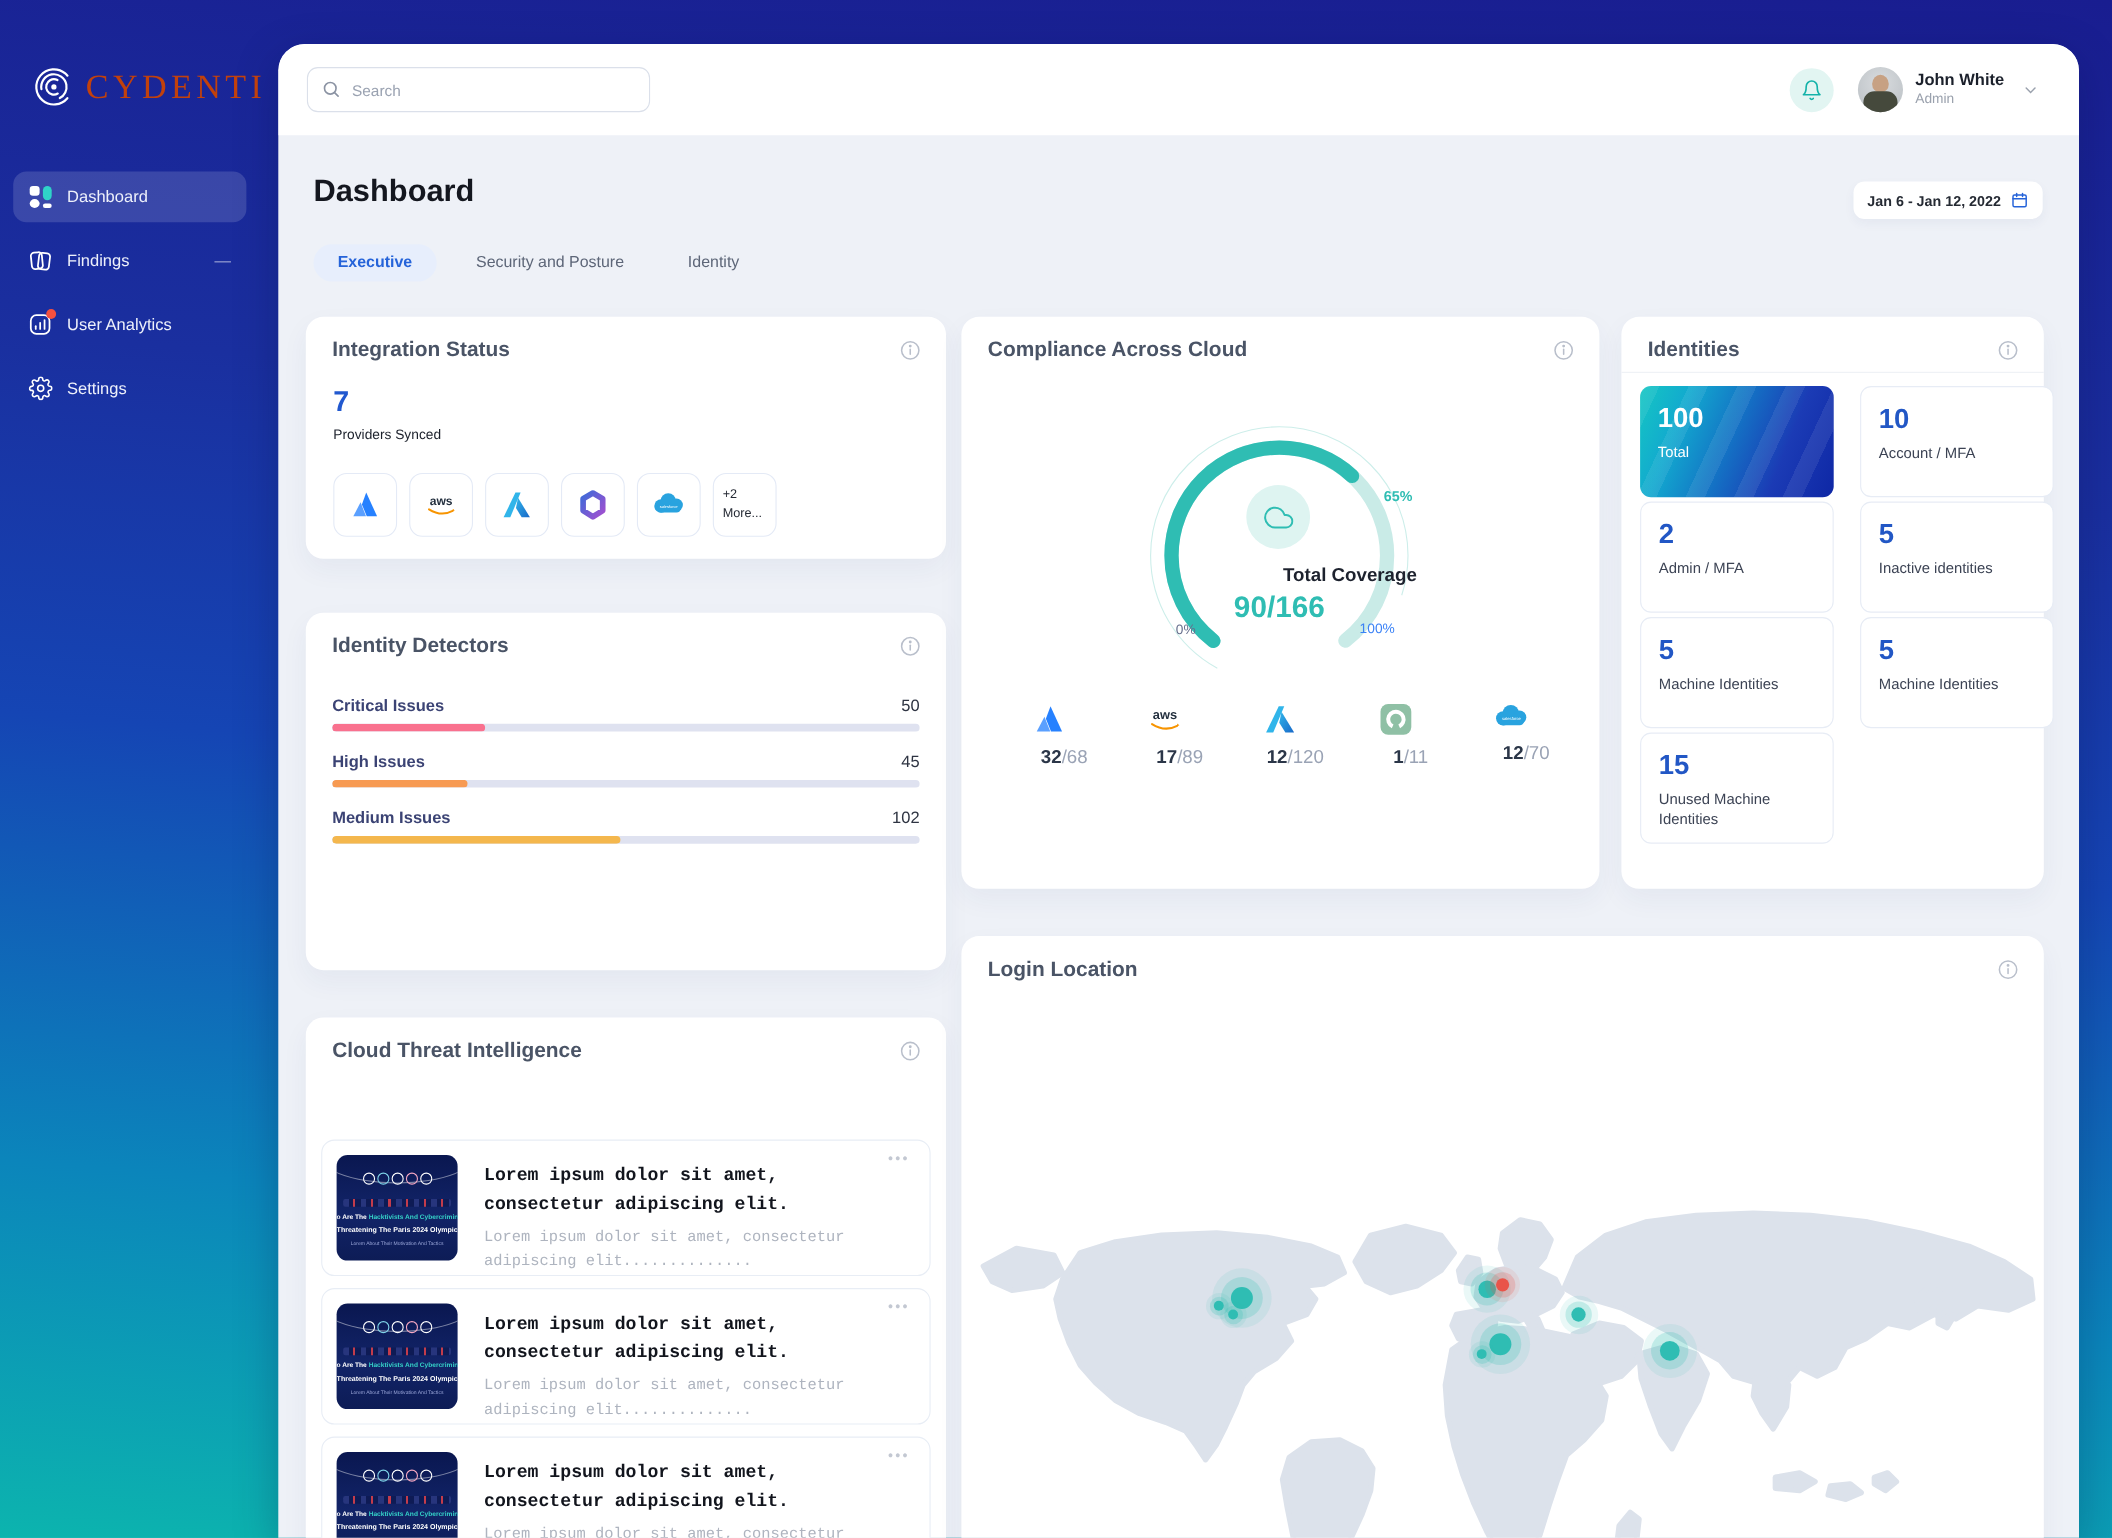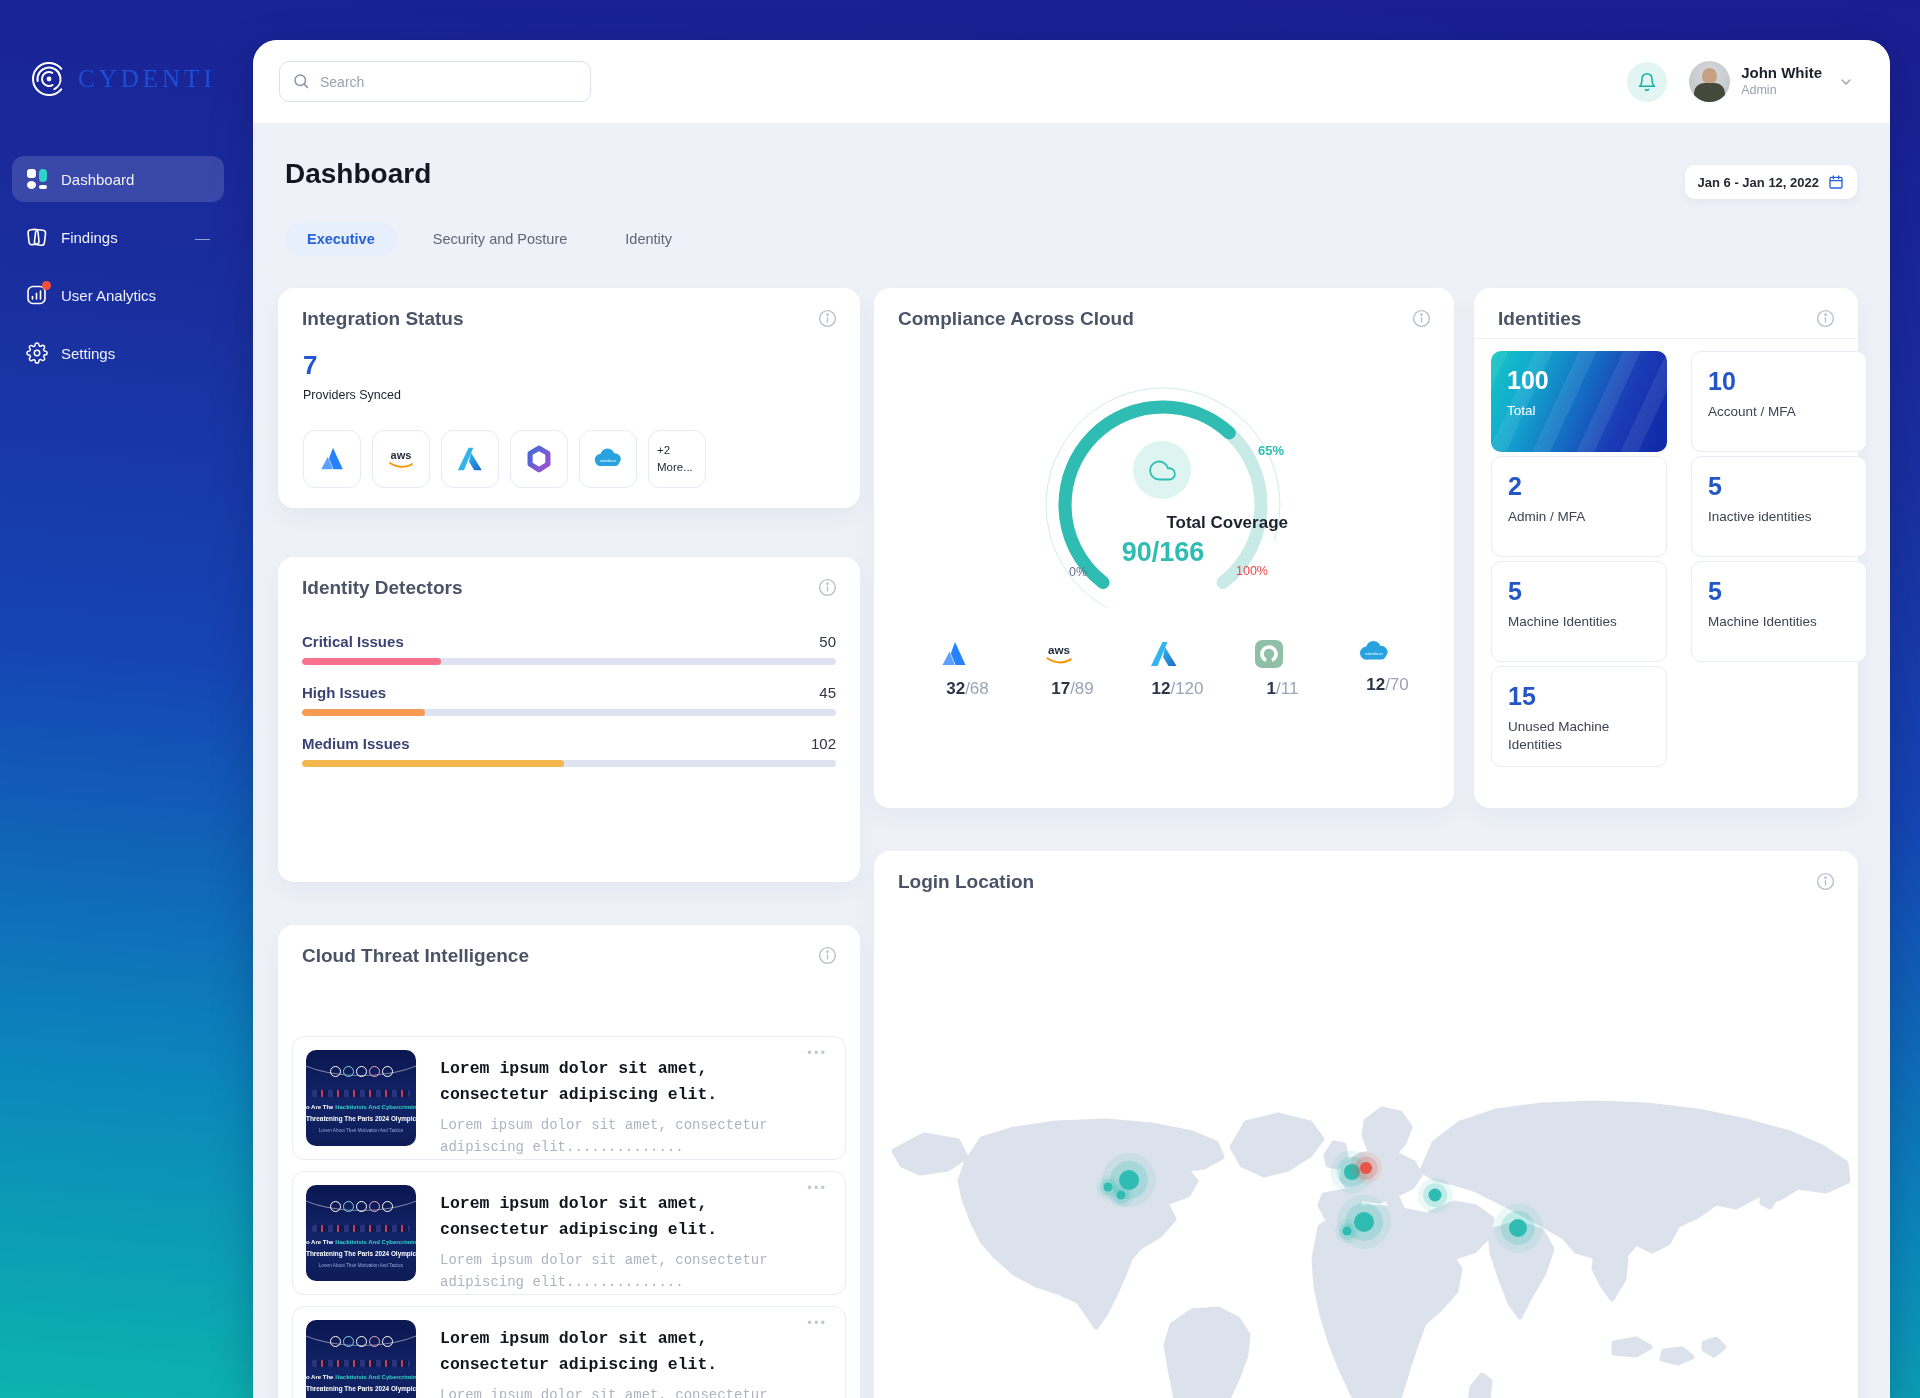--- a/index.html
+++ b/index.html
@@ -3,21 +3,21 @@
 <meta charset="utf-8">
 <style>
   * { margin:0; padding:0; box-sizing:border-box; }
   html,body { width:1920px; height:1398px; overflow:hidden;
     font-family:"Liberation Sans", sans-serif;
     background:linear-gradient(185deg,#191d90 0%,#1a2f9f 30%,#1545b4 52%,#0b85bb 78%,#0cb4ae 100%);
   }
   
   .sidebar { position:absolute; left:0; top:0; width:236px; height:100%; z-index:3; }
   .logo { position:absolute; left:30px; top:60px; display:flex; align-items:center; gap:10px; }
-  .logo-text { font-family:"Liberation Serif", serif; font-size:25px; letter-spacing:4px; color:#1d4ed8; }
+  .logo-text { font-family:"Liberation Serif", serif; font-size:31px; letter-spacing:4px; color:#c2410c; }
   .nav { position:absolute; left:12px; right:12px; top:156px; display:flex; flex-direction:column; gap:12px; }
   .nav-item { height:46px; display:flex; align-items:center; gap:13px; padding:0 14px; border-radius:12px;
     color:#eef1fb; font-size:15px; cursor:pointer; position:relative; }
   .nav-item.active { background:rgba(255,255,255,.14); }
   .nav-icon { width:22px; height:22px; flex:0 0 22px; position:relative; }
   .dash-grid i { position:absolute; border-radius:3px; background:#fff; }
   .dash-grid i:nth-child(1){ left:1px; top:1px; width:9px; height:9px; }
   .dash-grid i:nth-child(2){ left:1px; top:13px; width:9px; height:8px; border-radius:50%; }
   .dash-grid i:nth-child(3){ left:13px; top:1px; width:8px; height:13px; border-radius:4px; background:#2fd3c8; }
   .dash-grid i:nth-child(4){ left:13px; top:17px; width:8px; height:4px; }
@@ -83,21 +83,21 @@
   .det-fill { height:100%; border-radius:4px; }
   
   .gauge-wrap { position:absolute; left:164px; top:92px; width:250px; height:250px; }
   .cloud-badge { position:absolute; left:259px; top:153px; width:58px; height:58px; border-radius:50%;
     background:#def4f1; display:flex; align-items:center; justify-content:center; }
   .gauge-caption { position:absolute; left:164px; top:225px; width:250px; text-align:right;
     font-size:17px; font-weight:600; color:#1d222e; }
   .gauge-value { position:absolute; left:164px; top:249px; width:250px; text-align:center;
     font-size:27px; font-weight:700; color:#2fbdb3; }
   .gauge-min { position:absolute; left:178px; top:277px; width:52px; text-align:center; font-size:12.5px; color:#666f8d; }
-  .gauge-max { position:absolute; left:352px; top:276px; width:52px; text-align:center; font-size:12.5px; color:#ef4444; }
+  .gauge-max { position:absolute; left:352px; top:276px; width:52px; text-align:center; font-size:12.5px; color:#3b82f6; }
   .gauge-pct { position:absolute; left:384px; top:155px; font-size:13px; font-weight:600; color:#2fbdb3; }
   .cstats { position:absolute; left:34px; right:34px; top:350px; display:flex; justify-content:space-between; }
   .cstat { width:92px; display:flex; flex-direction:column; align-items:center; gap:9px; }
   .cstat-num { font-size:17px; font-weight:700; color:#2b3648;margin-left:27px; }
   .cstat-num span { font-weight:400; color:#9aa3b5; }
   
   .id-divider { position:absolute; left:0; right:0; top:50px; height:1px; background:#eef1f6; }
   .id-grid { position:absolute; left:17px; top:63px; display:grid; grid-template-columns:176px 176px; gap:4px 24px; }
   .id-tile { width:176px; height:101px; border:1px solid #e7ecf5; border-radius:10px; padding:15px 16px; background:#fff; }
   .id-tile .v { font-size:25px; font-weight:700; color:#2257c5; margin-bottom:7px; }

